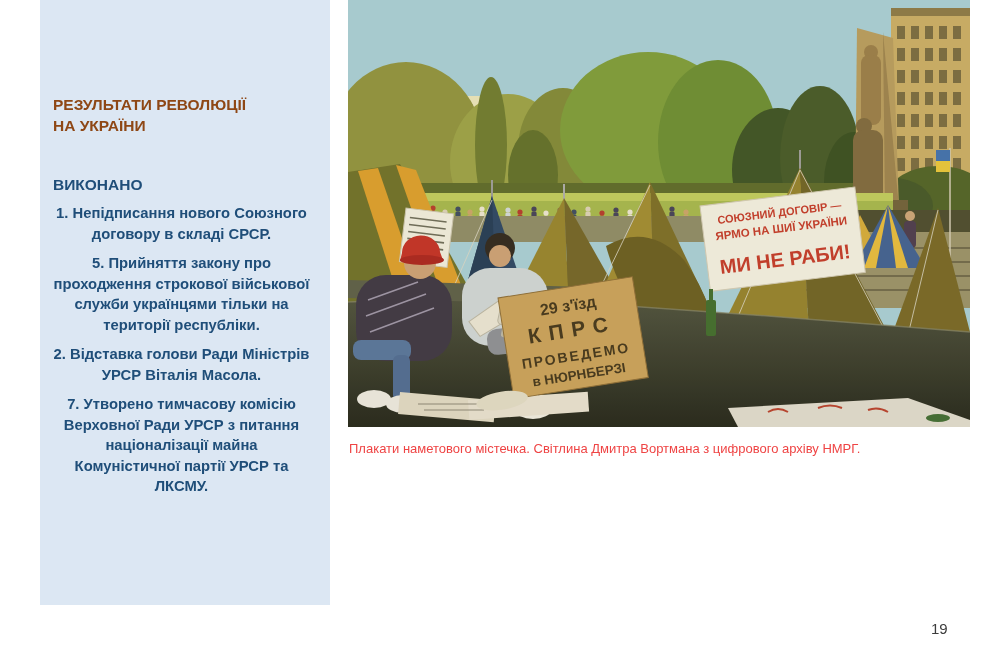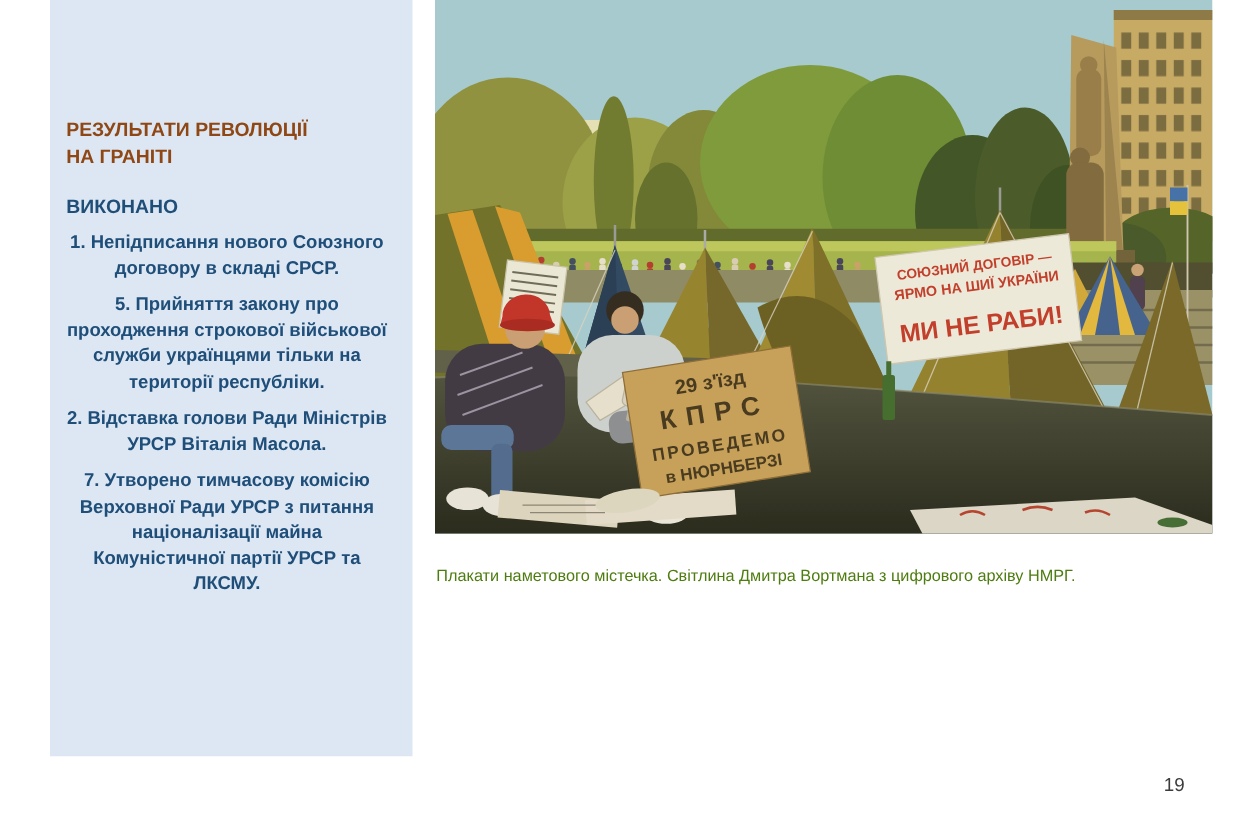--- a/index.html
+++ b/index.html
@@ -1,36 +1,36 @@
 <!DOCTYPE html>
 <html><head>
 <meta charset="utf-8">
 <style>
   html,body{margin:0;padding:0;background:#ffffff;}
   .slide{position:relative;width:990px;height:656px;background:#ffffff;overflow:hidden;
          font-family:"Liberation Sans",sans-serif;}
   .panel{position:absolute;left:40px;top:0;width:290px;height:605px;background:#dce7f3;
          box-sizing:border-box;padding:94px 20px 0 13px;}
   .panel-title{margin:0;color:#8e4715;font-weight:bold;font-size:15.5px;line-height:21px;}
-  .panel-subheading{margin:20px 0 0 0;color:#1f4e79;font-weight:bold;font-size:15.5px;line-height:19px;}
+  .panel-subheading{margin:39px 0 0 0;color:#1f4e79;font-weight:bold;font-size:15.5px;line-height:19px;}
   .result-item{margin:9px 0 0 0;color:#1f4e79;font-weight:bold;font-size:14.8px;line-height:20.5px;text-align:center;}
   .photo{position:absolute;left:348px;top:0;width:622px;height:427px;display:block;}
-  .caption{position:absolute;left:349px;top:453px;width:612px;color:#4d7c0f;font-size:13px;line-height:16px;}
+  .caption{position:absolute;left:349px;top:441px;width:612px;color:#ef4444;font-size:13px;line-height:16px;}
   .page-number{position:absolute;left:931px;top:620px;color:#3c3c3c;font-size:15px;}
   svg text{font-family:"Liberation Sans","DejaVu Sans",sans-serif;}
 </style>
 </head>
 <body>
 
 <div class="slide">
 
   <div class="panel">
     <h2 class="panel-title">
       <span>РЕЗУЛЬТАТИ РЕВОЛЮЦІЇ</span><br>
-      <span>НА ГРАНІТІ</span>
+      <span>НА УКРАЇНИ</span>
     </h2>
     <p class="panel-subheading">ВИКОНАНО</p>
     <p class="result-item">1. Непідписання нового Союзного договору в складі СРСР.</p>
     <p class="result-item">5. Прийняття закону про проходження строкової військової служби українцями тільки на території республіки.</p>
     <p class="result-item">2. Відставка голови Ради Міністрів УРСР Віталія Масола.</p>
     <p class="result-item">7. Утворено тимчасову комісію Верховної Ради УРСР з питання націоналізації майна Комуністичної партії УРСР та ЛКСМУ.</p>
   </div>
 
   <svg class="photo" viewBox="0 0 622 427" role="img">
     <defs>

